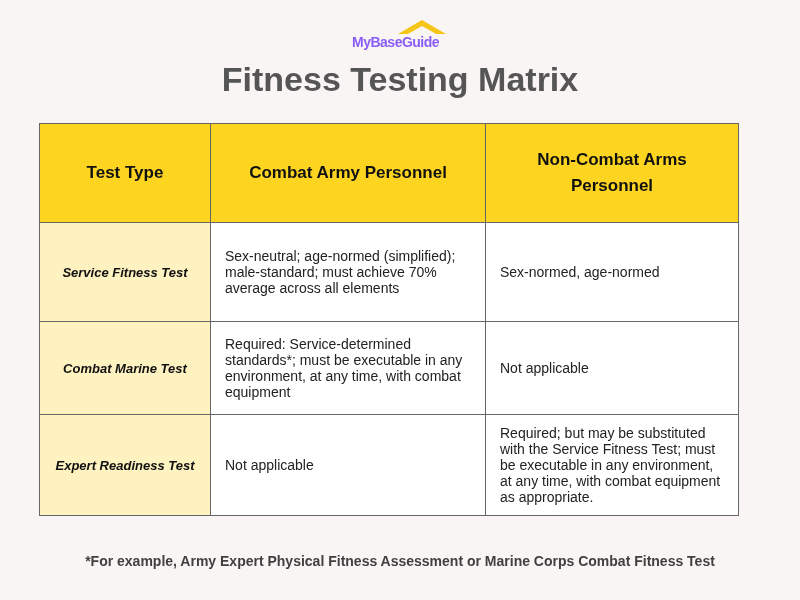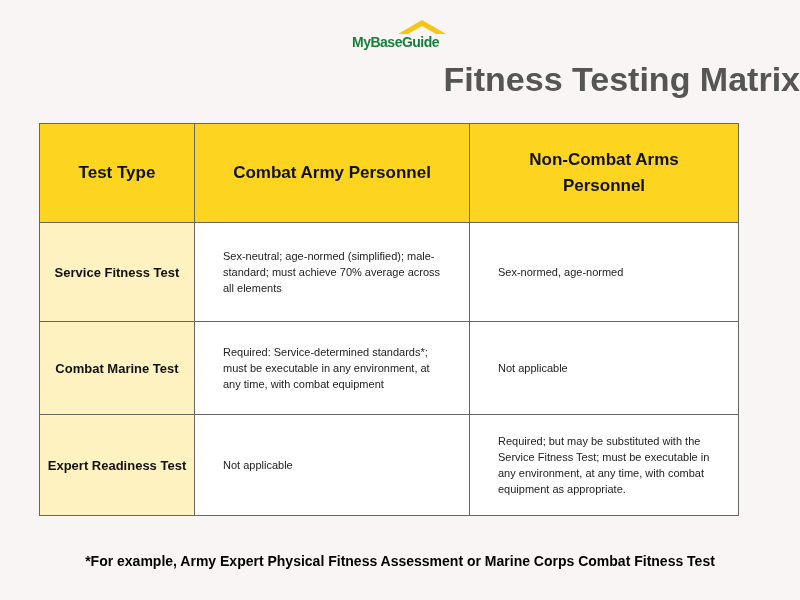--- a/index.html
+++ b/index.html
@@ -1,32 +1,32 @@
 <!DOCTYPE html>
 <html><head>
 <meta charset="utf-8">
 <style>
   html,body{margin:0;padding:0;}
   body{width:800px;height:600px;background:#f8f5f4;font-family:"Liberation Sans",sans-serif;position:relative;overflow:hidden;color:#111;}
   .logo{position:absolute;left:352px;top:20px;width:96px;height:34px;}
   .logo .roof{position:absolute;left:46px;top:0;width:0;height:0;border-left:24px solid transparent;border-right:24px solid transparent;border-bottom:14px solid #f5c518;}
   .logo .roof-inner{position:absolute;left:54px;top:6px;width:0;height:0;border-left:16px solid transparent;border-right:16px solid transparent;border-bottom:9px solid #f8f5f4;}
-  .logo .text{position:absolute;left:0;top:14px;font-weight:bold;font-size:14px;color:#15803d;letter-spacing:-0.5px;}
-  .title{position:absolute;left:0;top:60px;width:800px;text-align:right;font-size:34px;font-weight:bold;color:#555;}
+  .logo .text{position:absolute;left:0;top:14px;font-weight:bold;font-size:14px;color:#8b5cf6;letter-spacing:-0.5px;}
+  .title{position:absolute;left:0;top:60px;width:800px;text-align:center;font-size:34px;font-weight:bold;color:#555;}
   table{position:absolute;left:39px;top:123px;width:700px;border-collapse:collapse;}
   td,th{border:1.5px solid #666;}
   th{background:#fdd520;height:96px;font-size:17px;font-weight:bold;color:#111;line-height:26px;}
-  td.type{background:#fdf2c0;width:150px;text-align:center;font-weight:bold;font-size:13px;line-height:19px;padding:0 2px;}
-  td.cell{background:#fff;font-size:11px;line-height:16px;padding:0 28px;color:#222;}
+  td.type{background:#fdf2c0;width:150px;text-align:center;font-weight:bold;font-size:13px;line-height:19px;padding:0 10px;font-style:italic;}
+  td.cell{background:#fff;font-size:14px;line-height:16px;padding:0 14px;color:#222;}
   tr.r1 td{height:98px;}
   tr.r2 td{height:92px;}
   tr.r3 td{height:100px;}
   th.c1{width:150px;}
   th.c2{width:272px;}
-  .foot{position:absolute;left:0;top:553px;width:800px;text-align:center;font-size:14px;font-weight:bold;color:#000000;}
+  .foot{position:absolute;left:0;top:553px;width:800px;text-align:center;font-size:14px;font-weight:bold;color:#404040;}
 </style>
 </head>
 <body>
 
 <div class="logo">
   <div class="roof"></div>
   <div class="roof-inner"></div>
   <div class="text">MyBaseGuide</div>
 </div>
 

